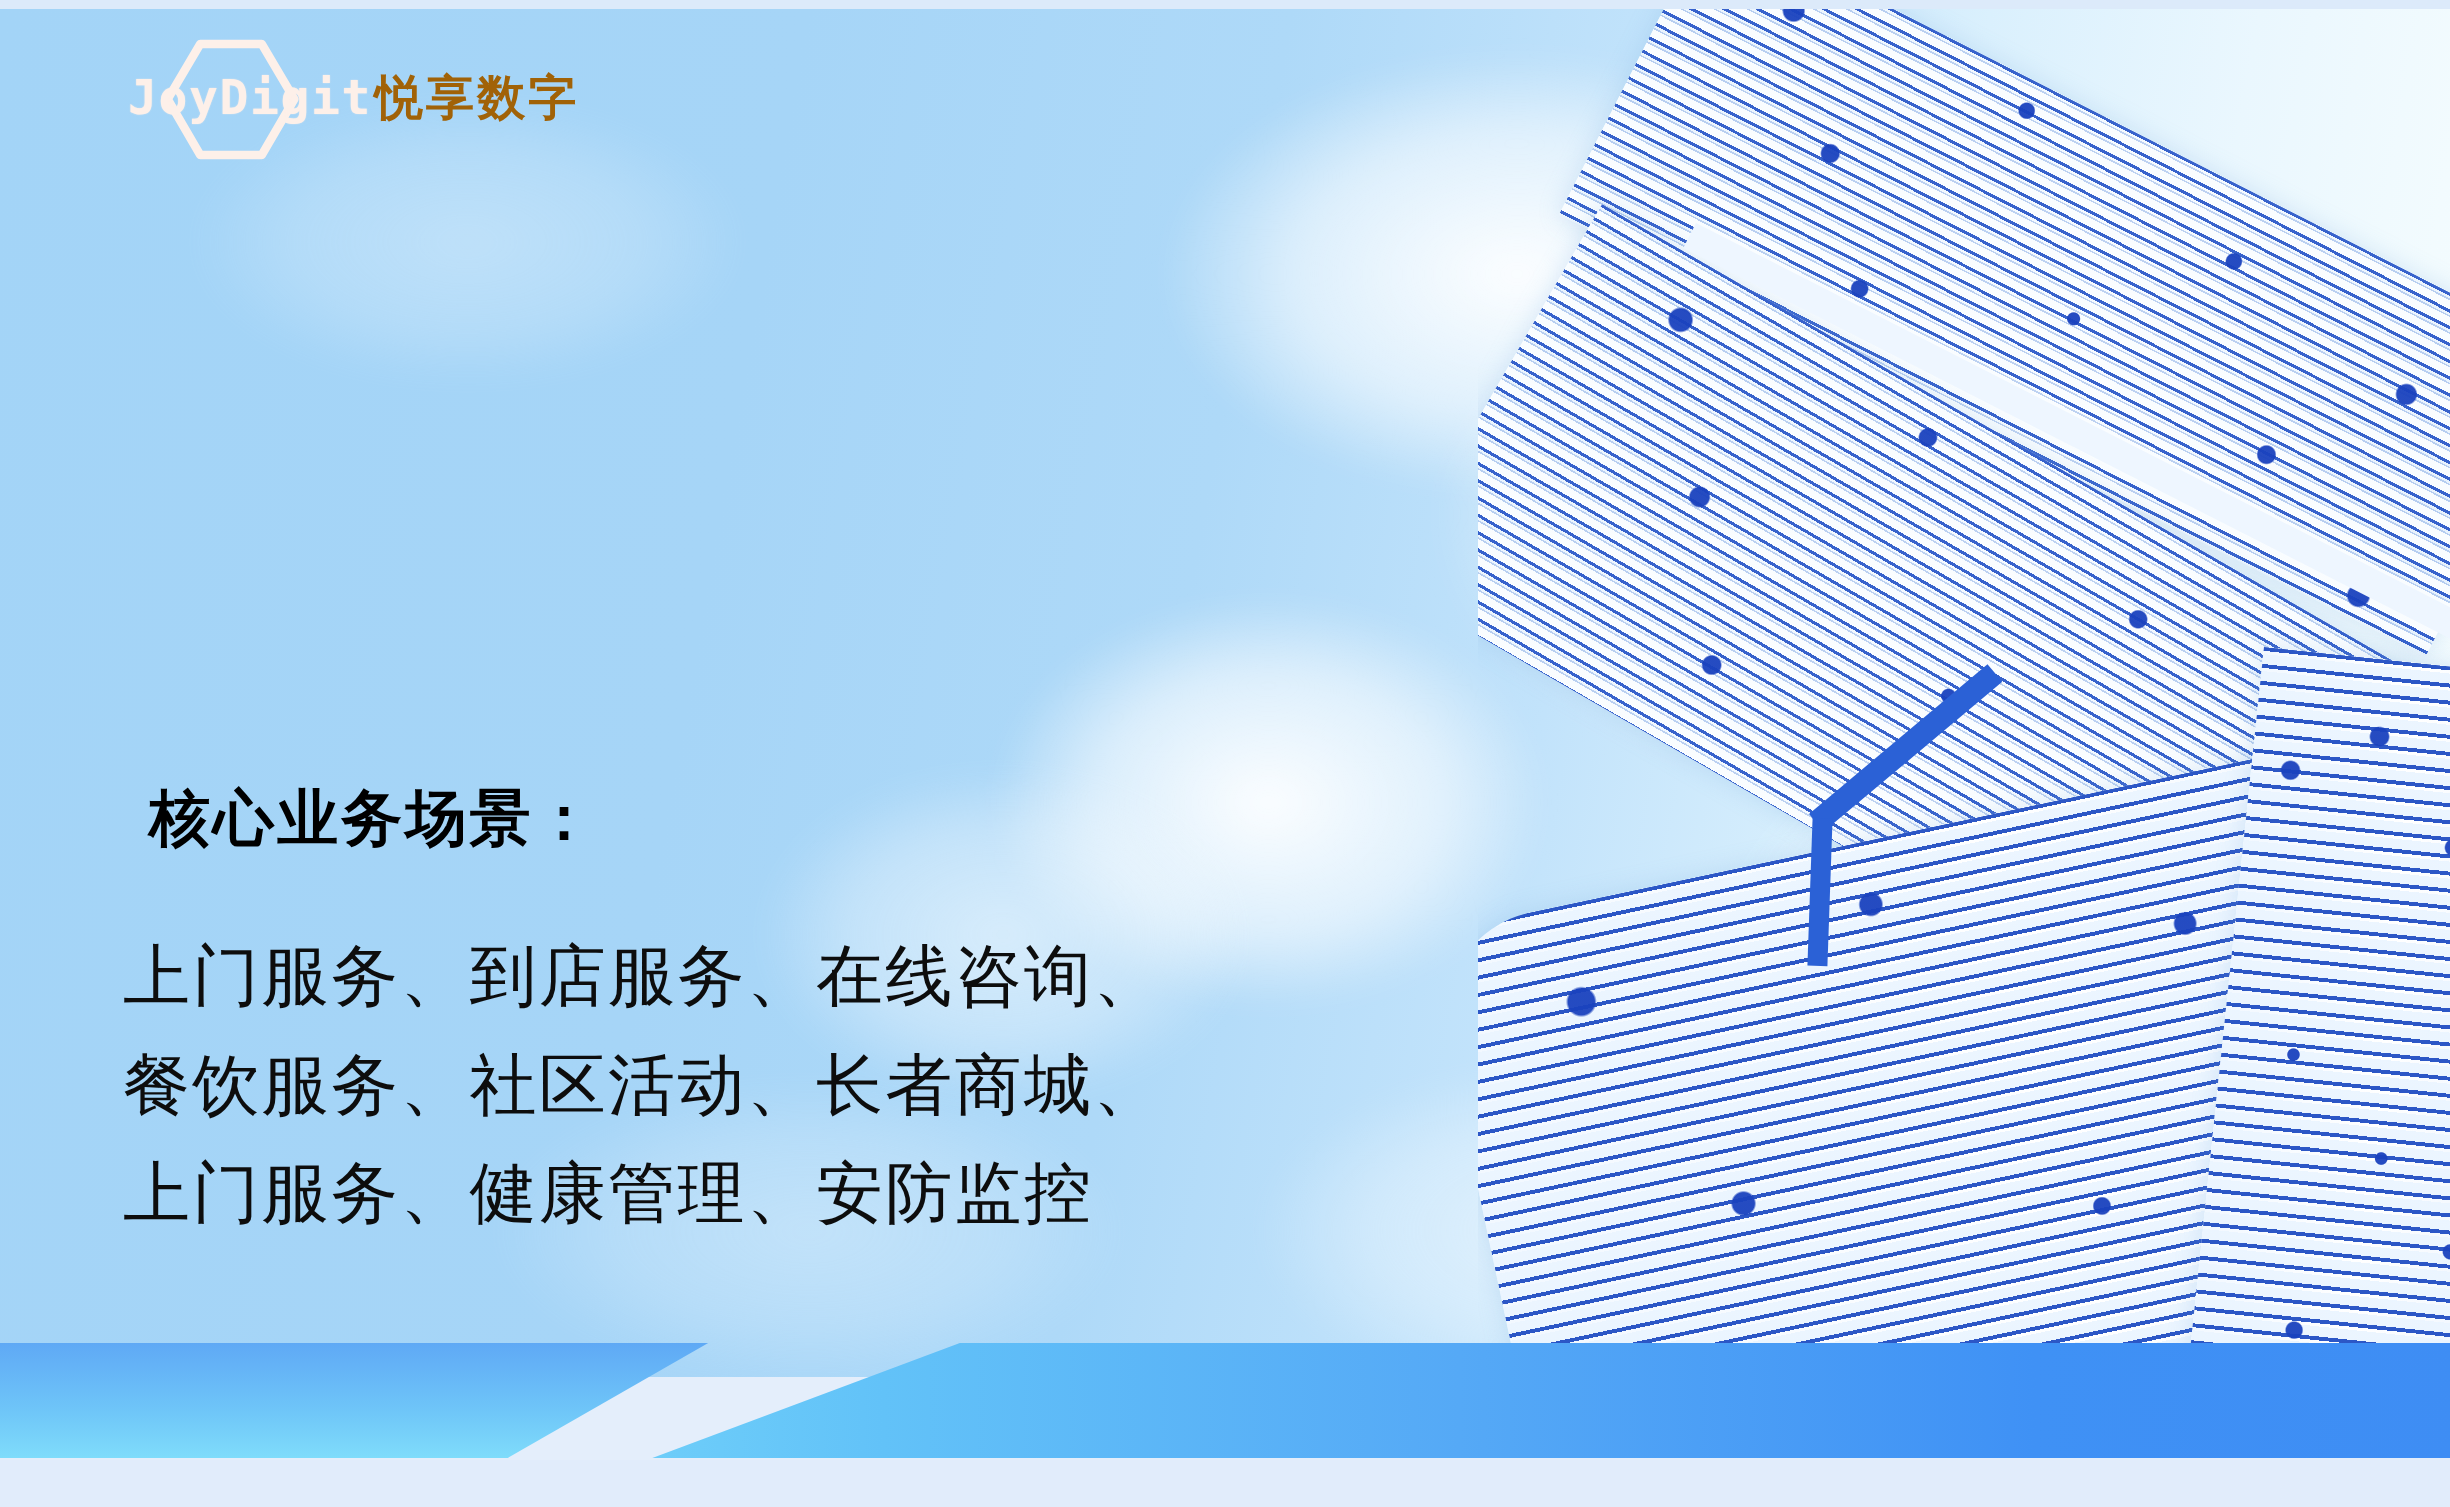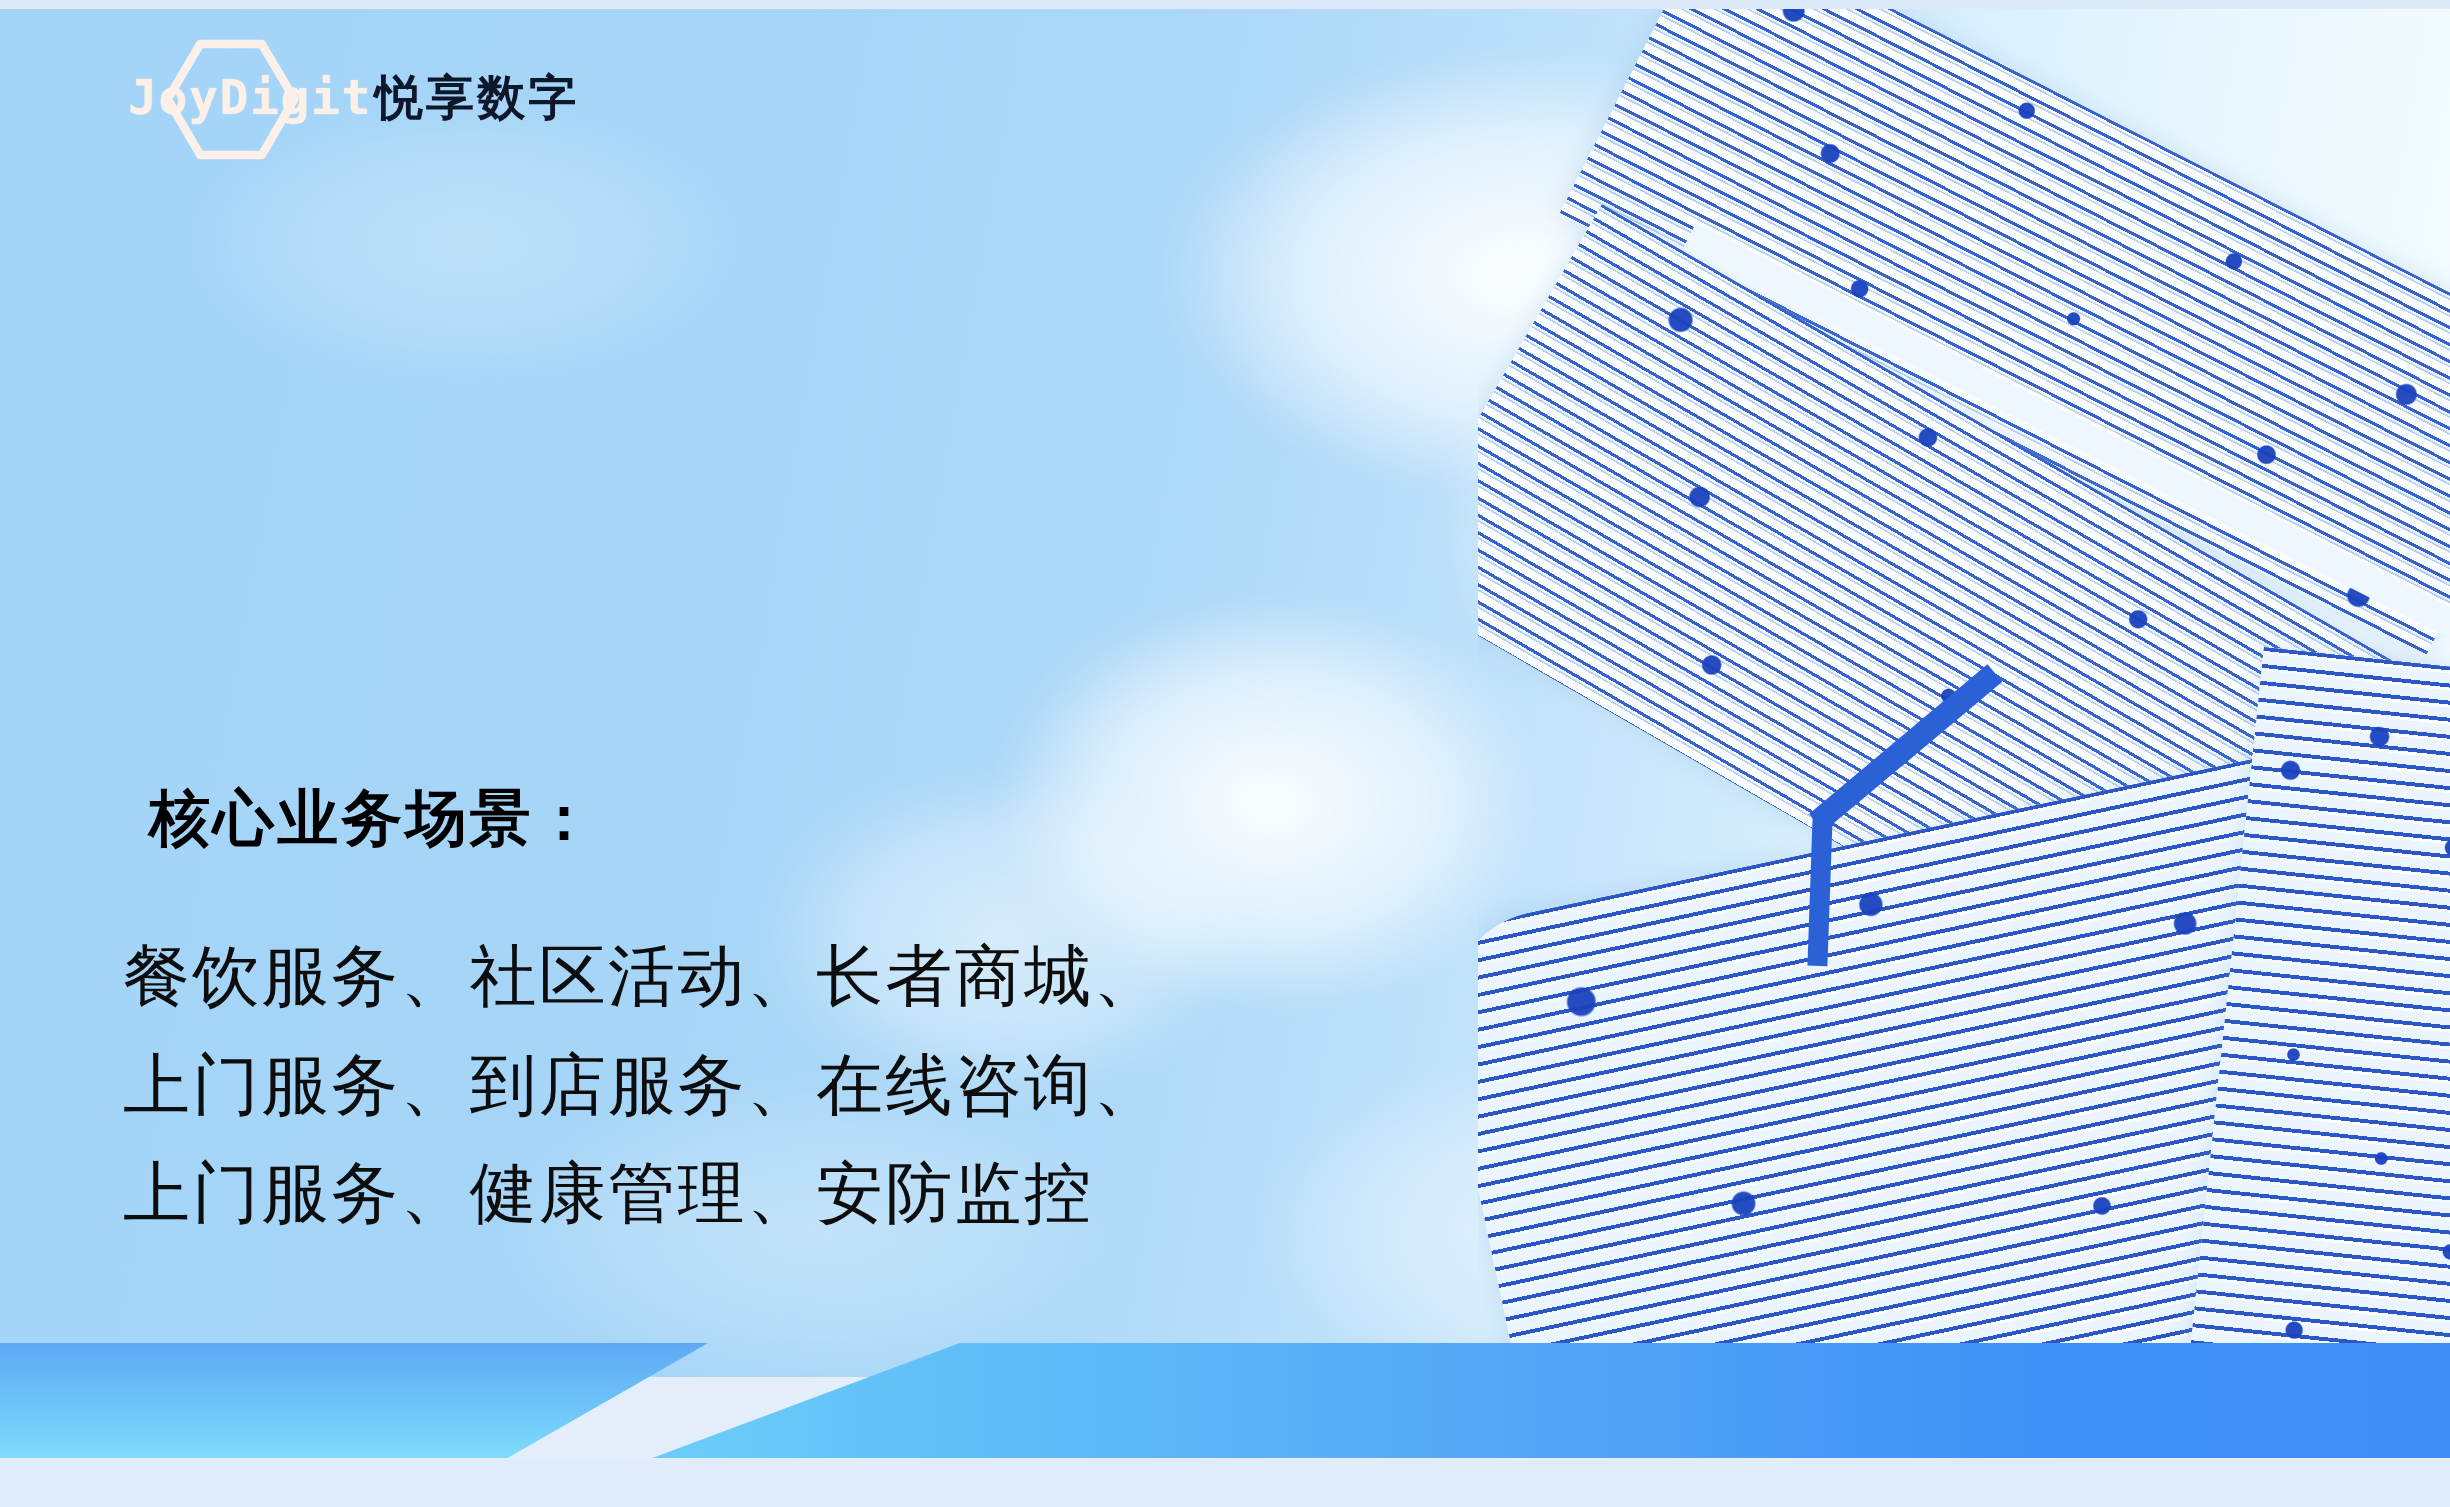--- a/index.html
+++ b/index.html
@@ -225,21 +225,21 @@
     color: #fdf0e9;
     text-shadow: 0 0 1.6px rgba(255,240,232,.7);
     white-space: nowrap;
   }
   .logo-text-cn {
     position: absolute;
     left: 247px; top: 4.7px;
     font-size: 48px;
     font-weight: 700;
     letter-spacing: 3.1px;
-    color: #0f172a;
+    color: #a16207;
     white-space: nowrap;
   }
 
   
   .title {
     position: absolute;
     left: 124px; top: 257px;
     z-index: 50;
     font-size: 137px;
     font-weight: 700;
@@ -314,22 +314,22 @@
       </svg>
       <span class="logo-text-en">JoyDigit</span>
       <span class="logo-text-cn">悦享数字</span>
     </div>
   </div>
 
 
   <div class="subtitle">核心业务场景：</div>
 
   <div class="bullets">
+    <div>上门服务、到店服务、在线咨询、</div>
     <div>餐饮服务、社区活动、长者商城、</div>
-    <div>上门服务、到店服务、在线咨询、</div>
     <div>上门服务、健康管理、安防监控</div>
   </div>
 
   <div class="bottom-band">
     <div class="band-left"></div>
     <div class="band-right"></div>
     <div class="band-footer"></div>
   </div>
 
 </div>

